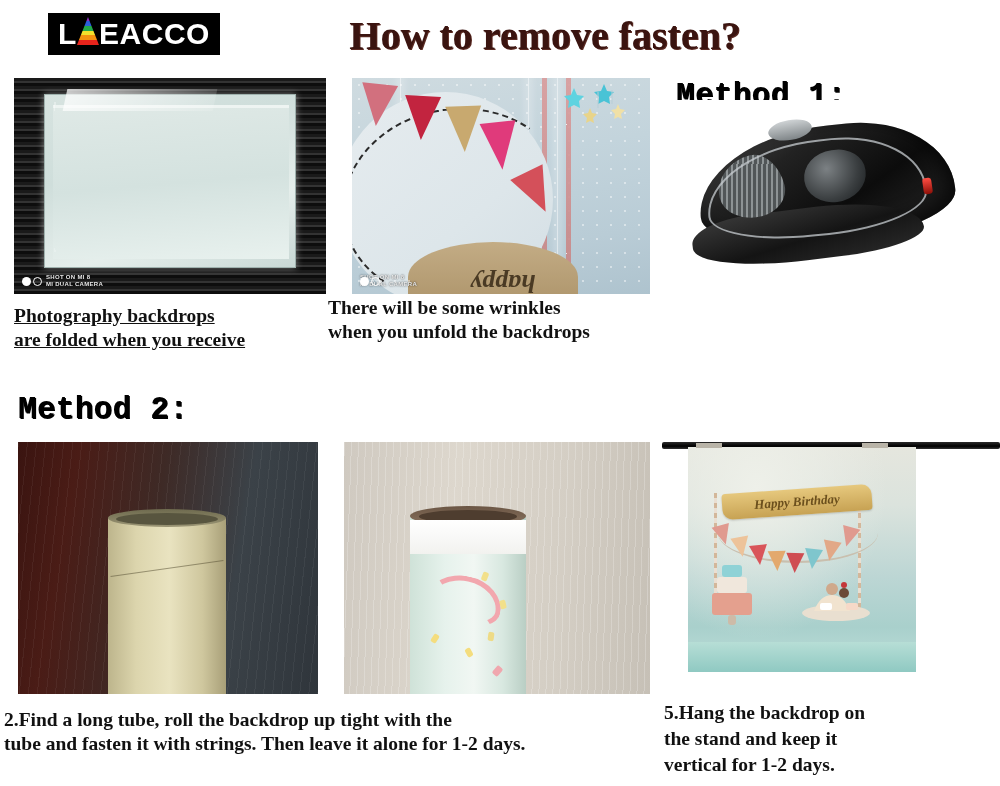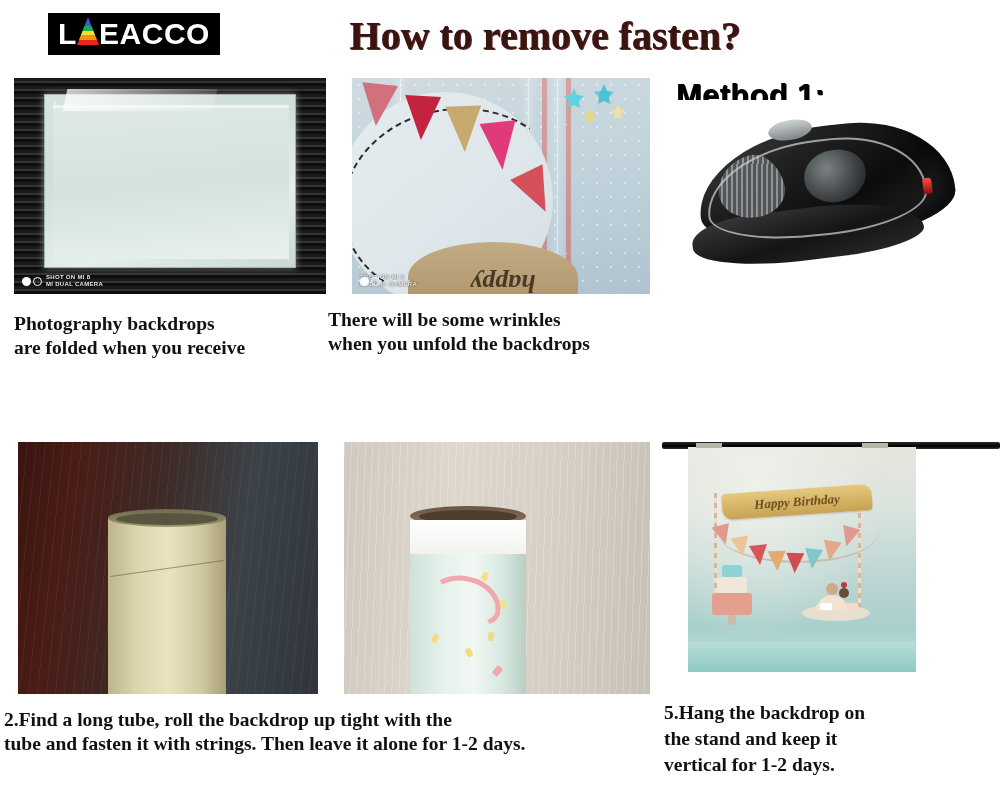--- a/index.html
+++ b/index.html
@@ -44,21 +44,21 @@
 
   
   .photo{position:absolute;overflow:hidden;background:#fff;}
   .cap{
     position:absolute;color:#111;font-weight:bold;
     font-family:"Liberation Serif",serif;
     font-size:19.5px;line-height:24px;white-space:pre-line;
   }
   .method-h{
     position:absolute;color:#000;font-weight:bold;
-    font-family:Liberation Sans, sans-serif;font-size:31px;line-height:36px;
+    font-family:Liberation Mono, monospace;font-size:31px;line-height:36px;
     white-space:nowrap;text-shadow:1px 1px 0 #000;letter-spacing:0.3px;
   }
 
   
   #p1{left:14px;top:78px;width:312px;height:216px;
       background:
         repeating-linear-gradient(to bottom,
           #1a1a1a 0px,#1a1a1a 3px,#333 3px,#333 5px,#0d0d0d 5px,#0d0d0d 8px);
   }
   #p1 .bag{
@@ -279,22 +279,22 @@
   #p6 .cake .t{position:absolute;left:50%;transform:translateX(-50%);border-radius:3px;}
   #p6 .table{
     position:absolute;left:0;bottom:0;width:228px;height:30px;
     background:linear-gradient(180deg,#b7ded6,#8fc9c2);
   }
   #p6 .sweets{
     position:absolute;left:112px;top:126px;width:72px;height:48px;
   }
 
   
-  #cap1{left:14px;top:312px;width:320px;}
-  #cap2{left:328px;top:308px;width:330px;}
+  #cap1{left:14px;top:304px;width:320px;text-decoration:underline;}
+  #cap2{left:328px;top:296px;width:330px;}
   #m1{left:676px;top:78px;}
   #cap3{left:668px;top:308px;width:330px;}
   #m2{left:18px;top:392px;}
   #m3{left:668px;top:398px;}
   #cap4{left:4px;top:708px;width:650px;}
   #cap5{left:664px;top:700px;width:336px;line-height:26px;}
 </style>
 </head>
 <body>
 
@@ -375,20 +375,21 @@
       <div class="rim"></div>
       <div class="led"></div>
     </div>
   </div>
 
   <div class="cap" id="cap1">Photography backdrops
 are folded when you receive</div>
   <div class="cap" id="cap2">There will be some wrinkles
 when you unfold the backdrops</div>
 
+  <div class="method-h" id="m2">Method 2:</div>
 
   <div class="photo" id="p4">
     <div class="grain"></div>
     <div class="tube"></div>
     <div class="seam"></div>
   </div>
 
   <div class="photo" id="p5">
     <div class="grain"></div>
     <div class="tube">

